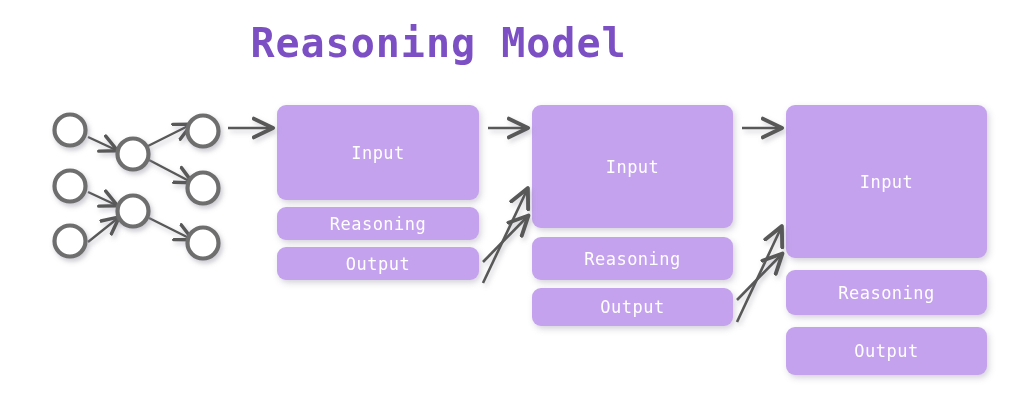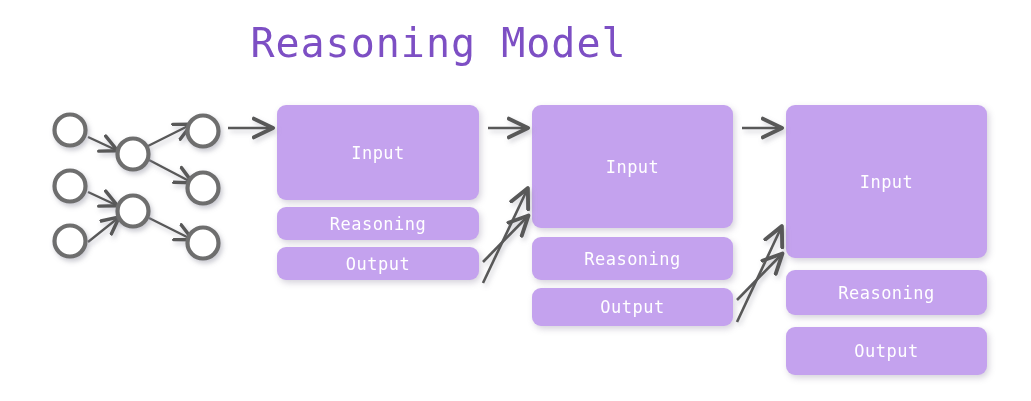--- a/index.html
+++ b/index.html
@@ -19,20 +19,21 @@
     position: absolute;
     left: 0;
     top: 20px;
     width: 877px;
     text-align: center;
     font-family: "DejaVu Sans Mono", "Liberation Mono", monospace;
     font-size: 40px;
     letter-spacing: 1px;
     color: #7d4fc4;
     user-select: none;
+    font-weight: bold;
   }
   #nn-svg {
     position: absolute;
     left: 30px;
     top: 100px;
   }
   #arrows-svg {
     position: absolute;
     left: 0;
     top: 0;

